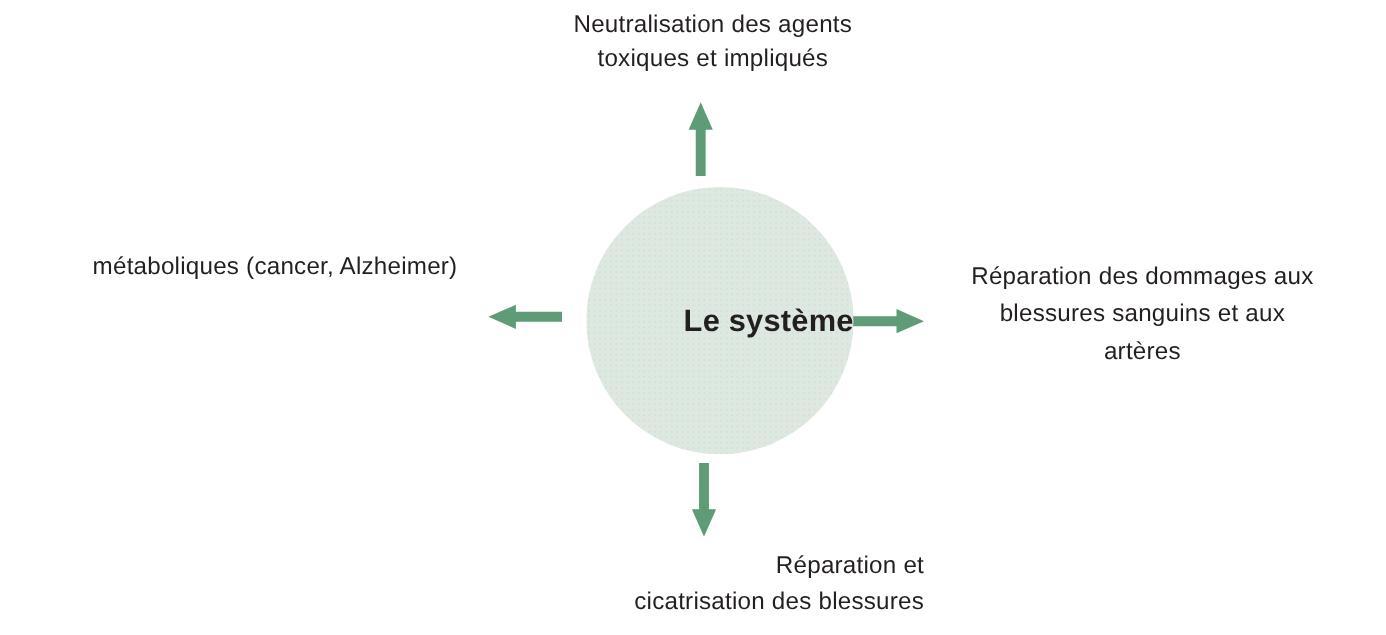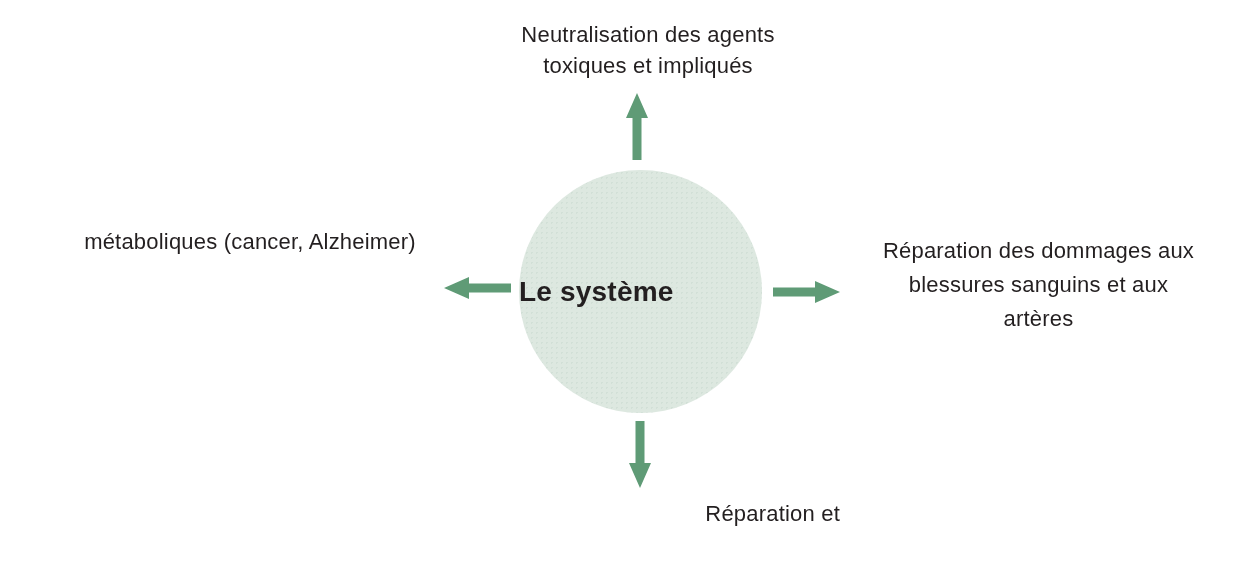--- a/index.html
+++ b/index.html
@@ -17,38 +17,38 @@
     overflow: hidden;
   }
   .label {
     position: absolute;
     text-align: center;
     font-size: 22px;
     line-height: 32px;
     letter-spacing: 0.2px;
     color: var(--text, #231f20);
   }
-  .label-top    { left: 438px; top: 19px;  width: 420px; line-height: 31px; }
+  .label-top    { left: 438px; top: 6px;  width: 420px; line-height: 31px; }
   .label-left   { left: 35px;  top: 224px; width: 430px; line-height: 35px; }
   .label-right  { left: 846px; top: 234px; width: 385px; line-height: 34px; }
   .label-bottom { left: 440px; top: 497px; width: 400px; line-height: 33px; text-align: right; }
 
   .circle {
     position: absolute;
-    left: 519px;
+    left: 533px;
     top: 170px;
     width: 243px;
     height: 243px;
     border-radius: 50%;
     background-color: var(--circle-fill, #dde8e0);
     background-image: radial-gradient(var(--circle-dot, #d2e0d7) 1px, rgba(0,0,0,0) 1px);
     background-size: 5px 5px;
     display: flex;
     align-items: center;
-    justify-content: flex-start;
+    justify-content: flex-end;
   }
   .circle-title {
     text-align: center;
     font-weight: bold;
     font-size: 28px;
     line-height: 37px;
     letter-spacing: 0.2px;
     color: var(--text, #231f20);
   }
   .arrow {
@@ -76,20 +76,21 @@
   </div>
 
   <div class="label label-right">
     <div>Réparation des dommages aux</div>
     <div>blessures sanguins et aux</div>
     <div>artères</div>
   </div>
 
   <div class="label label-bottom">
     <div>Réparation et</div>
+    <div>cicatrisation des blessures</div>
   </div>
 
   <svg class="arrow arrow-up" viewBox="0 0 24 68" aria-hidden="true">
     <path d="M7.5 68 L7.5 26 L1 26 L12 1 L23 26 L16.5 26 L16.5 68 Z"></path>
   </svg>
   <svg class="arrow arrow-down" viewBox="0 0 24 68" aria-hidden="true">
     <path d="M7.5 0 L7.5 42 L1 42 L12 67 L23 42 L16.5 42 L16.5 0 Z"></path>
   </svg>
   <svg class="arrow arrow-left" viewBox="0 0 68 24" aria-hidden="true">
     <path d="M68 7.5 L26 7.5 L26 1 L1 12 L26 23 L26 16.5 L68 16.5 Z"></path>

